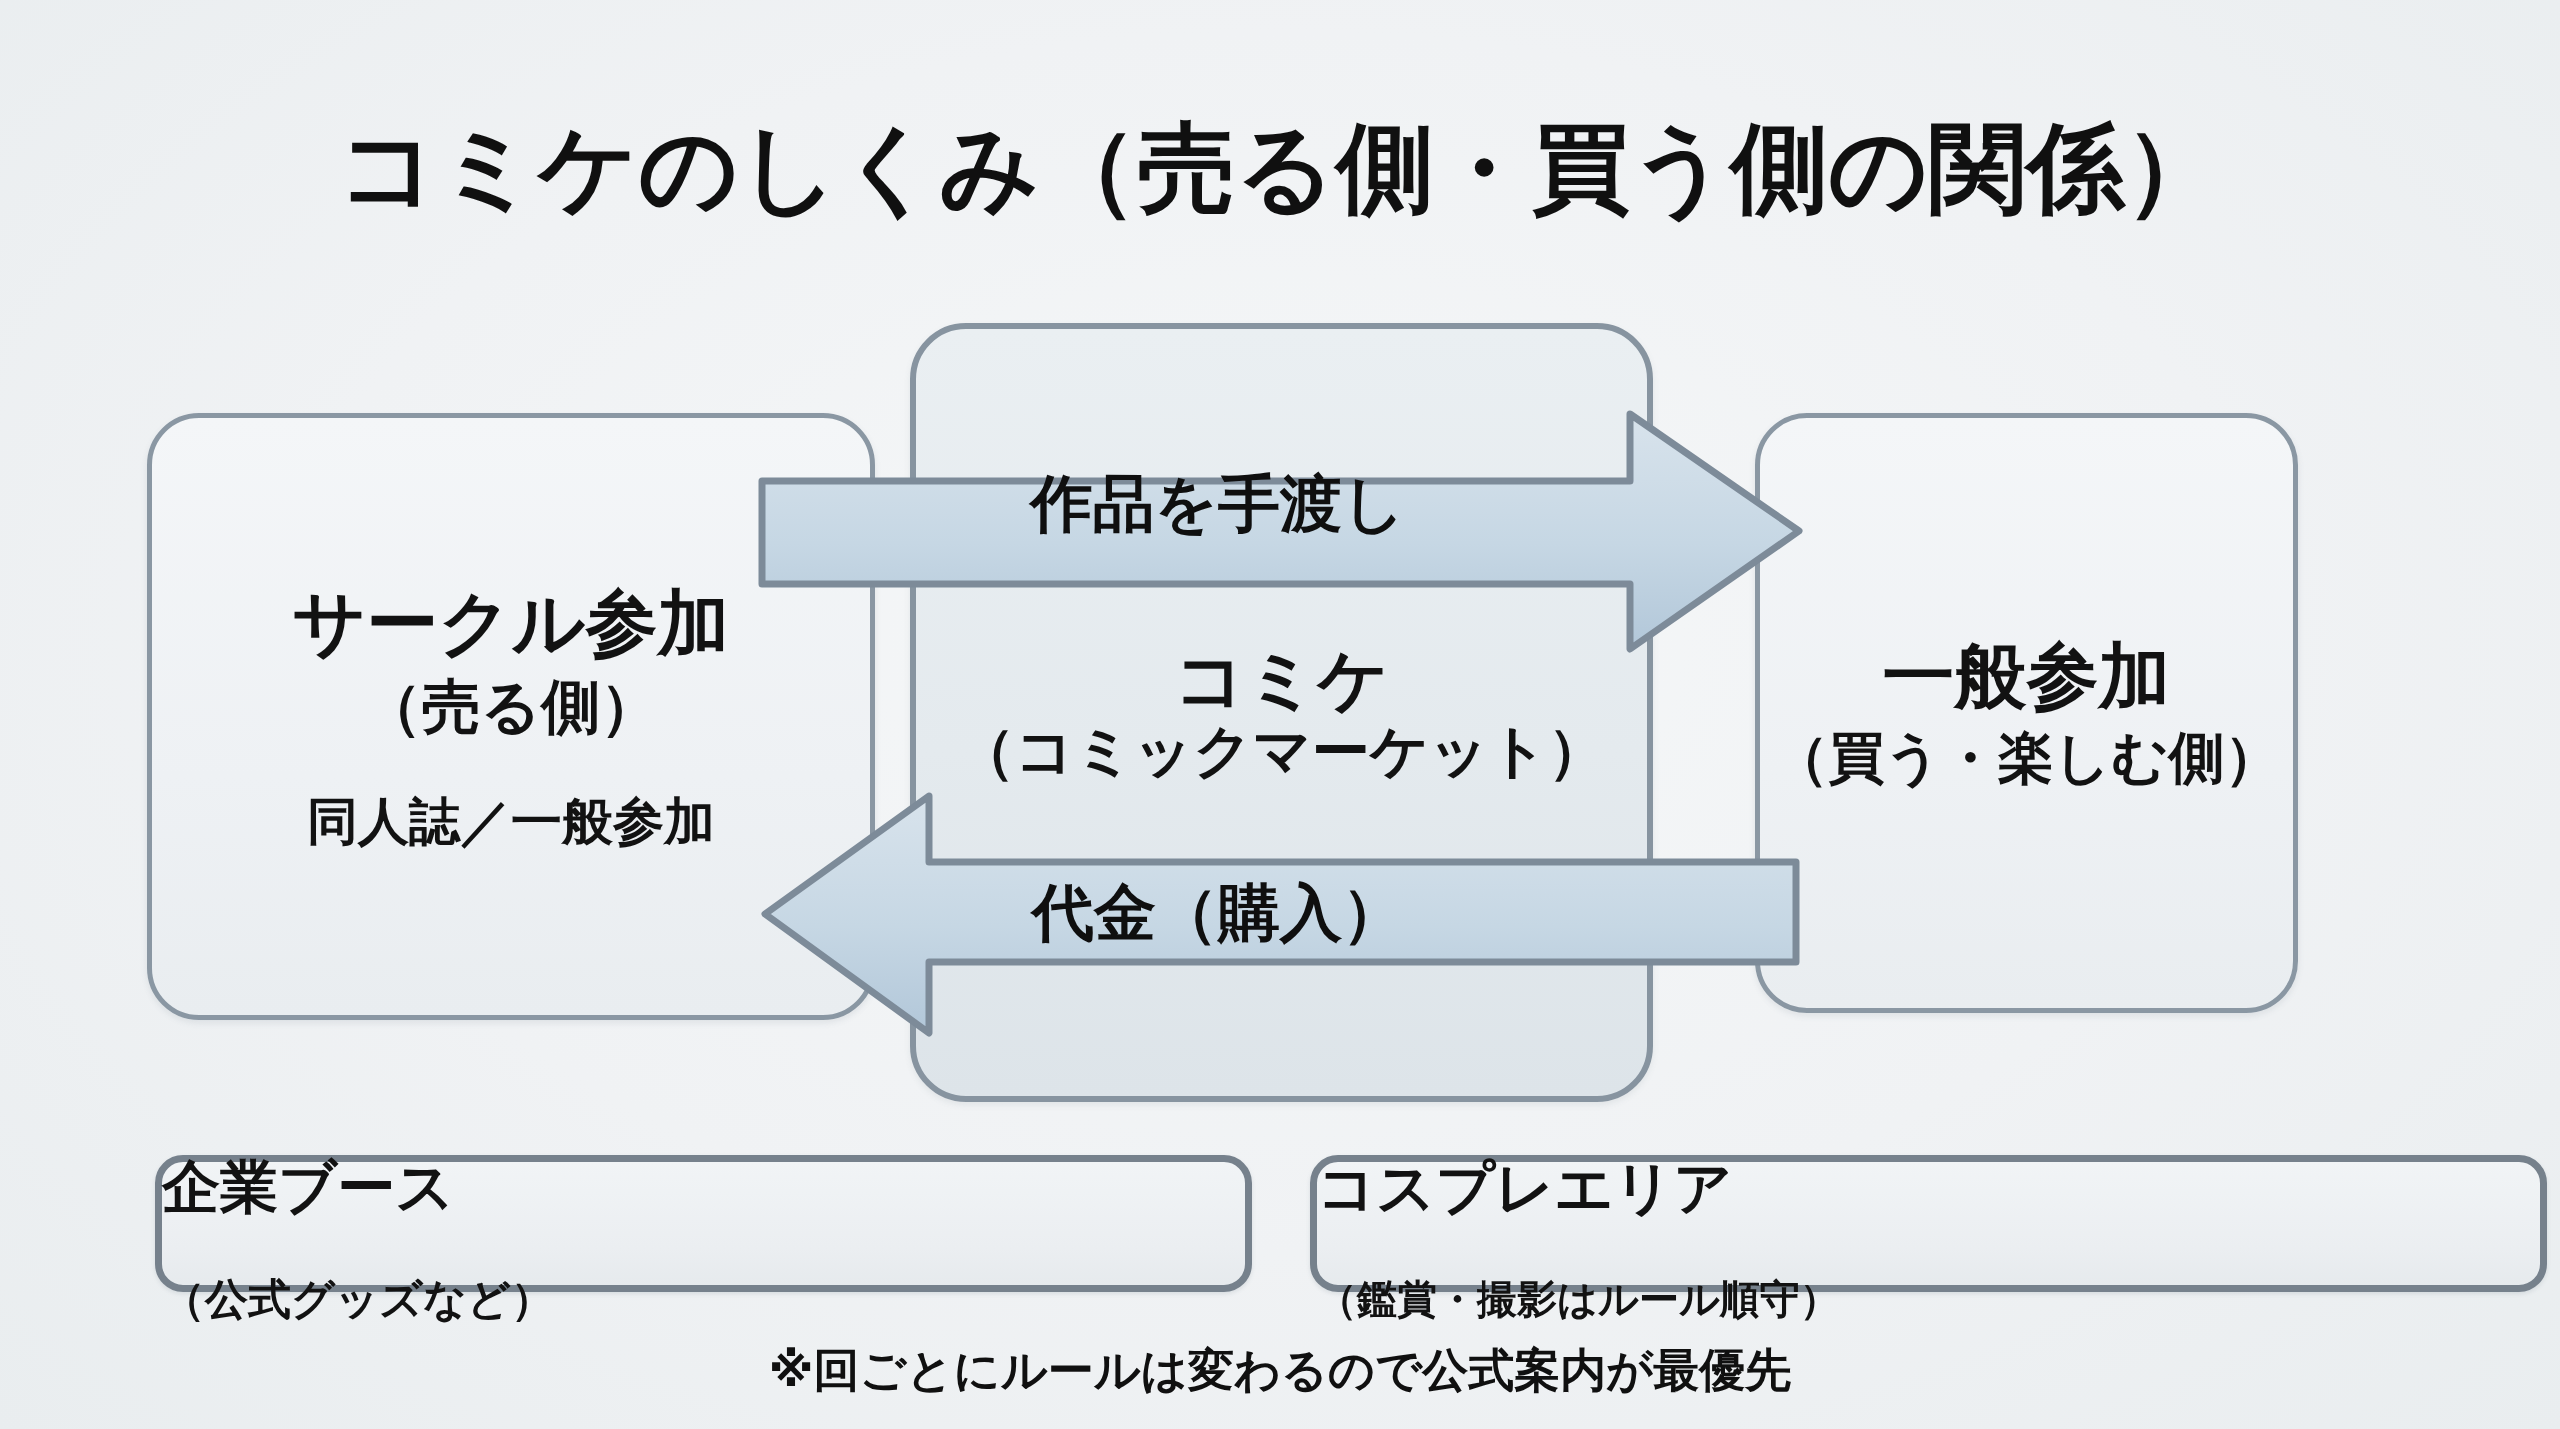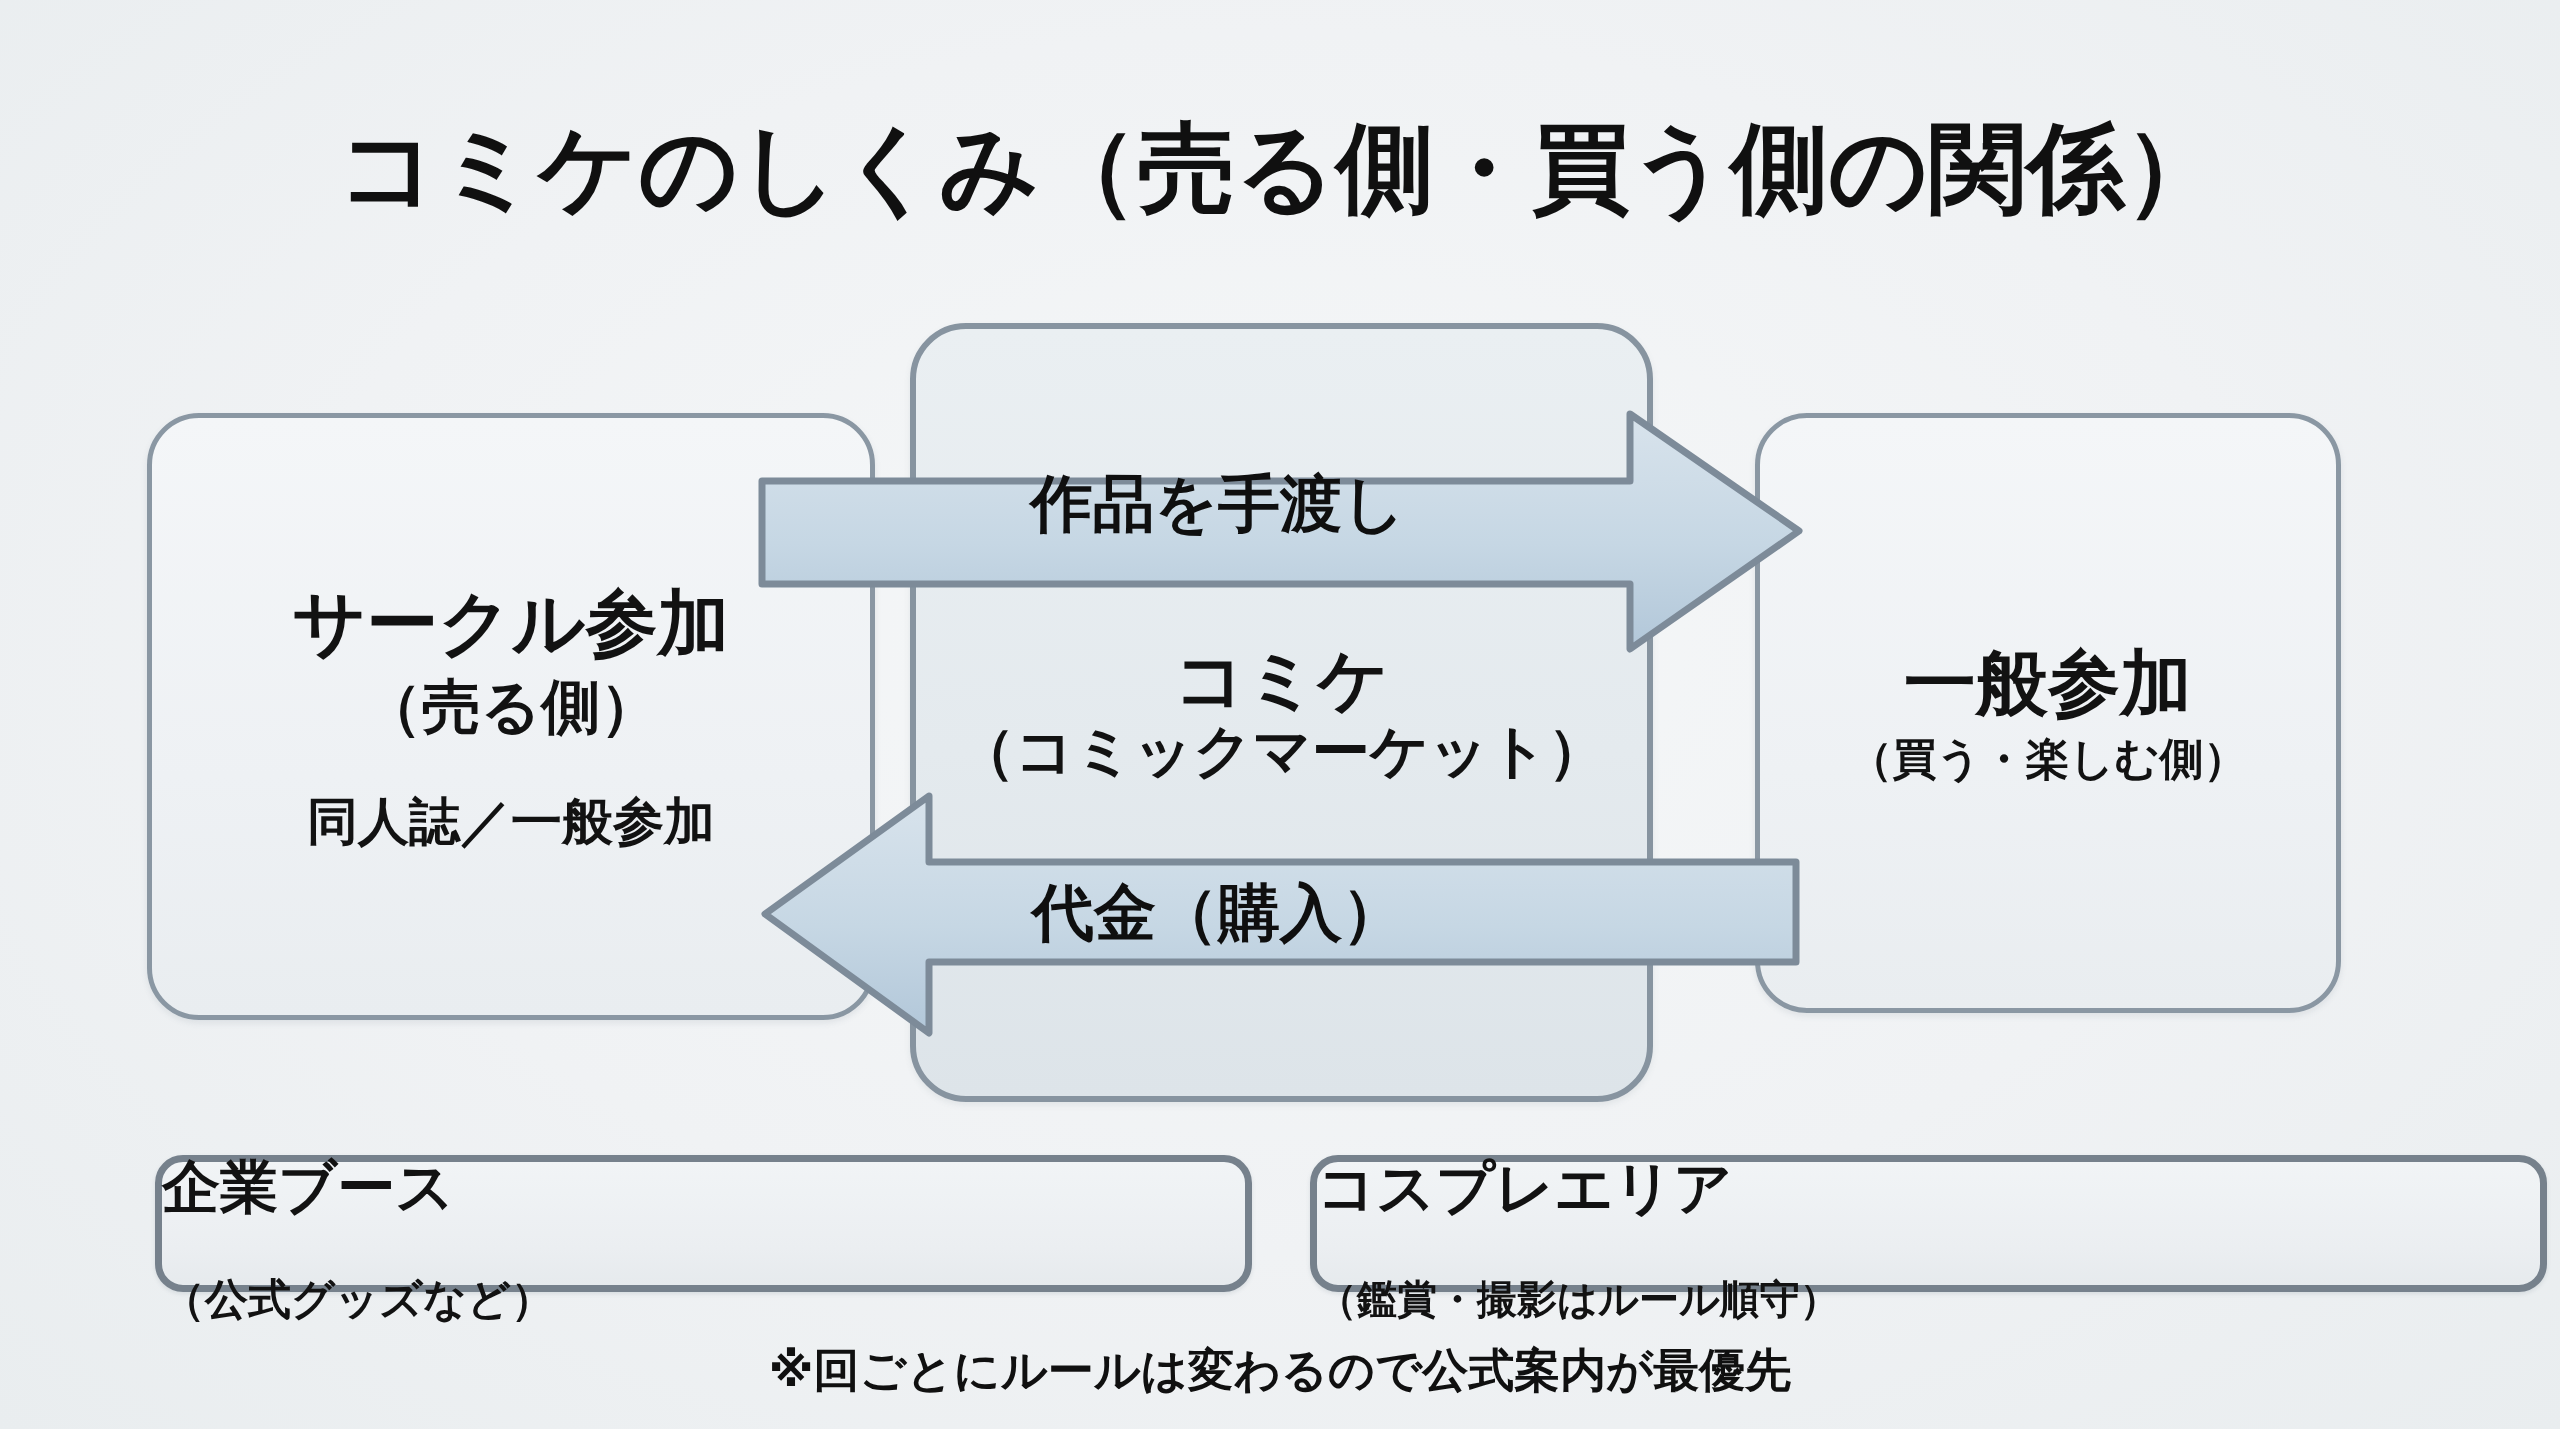--- a/index.html
+++ b/index.html
@@ -38,28 +38,28 @@
   }
   .center-box{
     border:6px solid #8794a0;
     border-radius:56px;
     background:linear-gradient(180deg,#eaeff2 0%,#e4eaee 55%,#dde4e9 100%);
     box-shadow:0 3px 6px rgba(90,105,120,0.10);
     z-index:1;
   }
   .seller-box{left:147px;top:413px;width:728px;height:607px;}
   .comiket-box{left:910px;top:323px;width:743px;height:779px;}
-  .buyer-box{left:1755px;top:413px;width:586px;height:600px;text-align:right;}
+  .buyer-box{left:1755px;top:413px;width:543px;height:600px;text-align:right;}
 
   .box-title{font-size:72px;font-weight:900;line-height:1.12;white-space:nowrap;}
   .box-sub{font-size:59px;font-weight:900;line-height:1.12;margin-top:10px;white-space:nowrap;}
   .box-note{font-size:51px;font-weight:900;line-height:1.1;margin-top:54px;white-space:nowrap;}
   .comiket-title{font-size:70px;font-weight:900;line-height:1.1;white-space:nowrap;}
   .comiket-sub{font-size:58px;font-weight:900;line-height:1.1;margin-top:0;white-space:nowrap;}
-  .buyer-sub{font-size:44px;font-weight:900;line-height:1.12;white-space:nowrap;}
+  .buyer-sub{font-size:56px;font-weight:900;line-height:1.12;white-space:nowrap;}
 
   .arrow-layer{
     position:absolute;left:0;top:0;width:2560px;height:1429px;
     z-index:3;pointer-events:none;
   }
   .arrow-label{
     position:absolute;left:768px;width:900px;
     transform:translateY(-50%);
     text-align:center;
     font-size:62px;font-weight:900;

